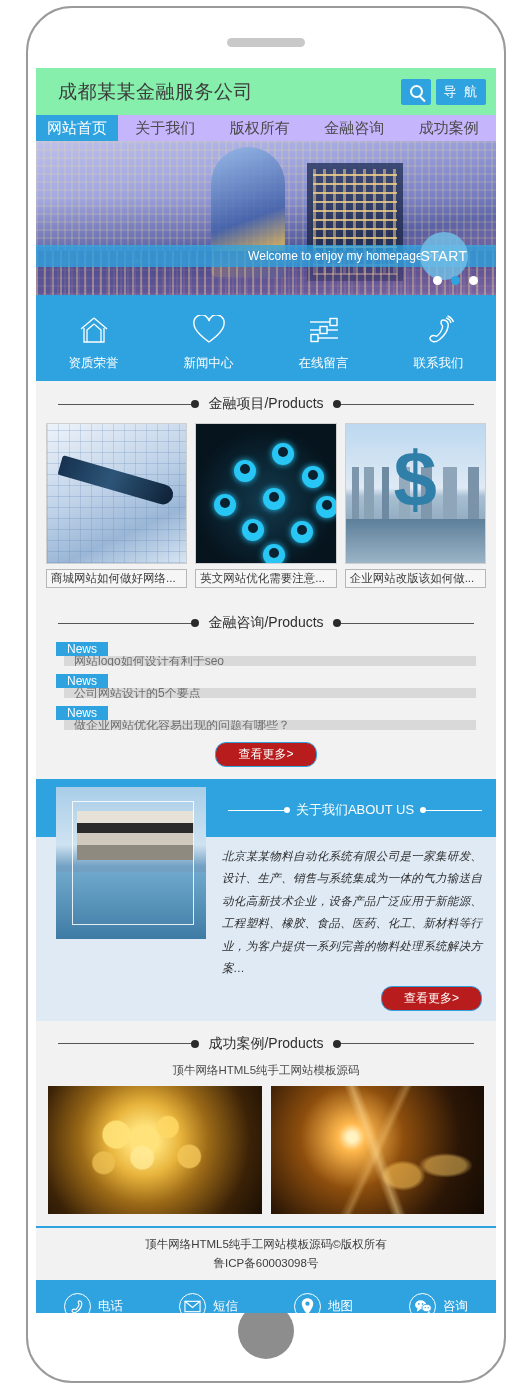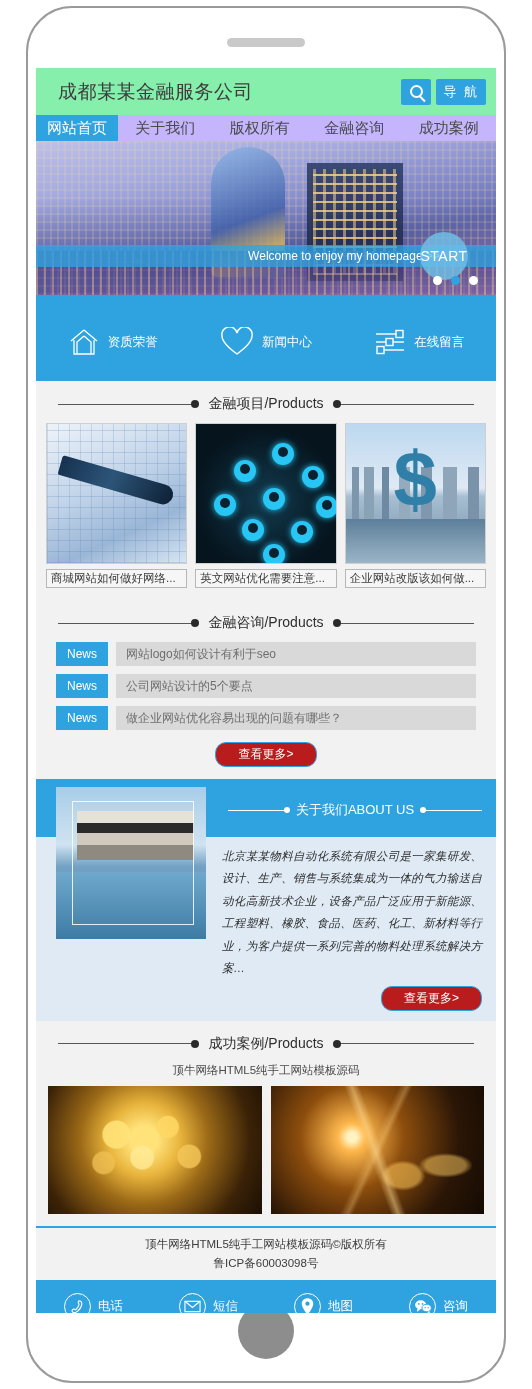--- a/index.html
+++ b/index.html
@@ -198,21 +198,21 @@
   
   .quicknav {
     background: #2fa3e0;
     display: flex;
     height: 86px;
     padding-top: 8px;
   }
   .qn-item {
     flex: 1;
     display: flex;
-    flex-direction: row;
+    flex-direction: column;
     align-items: center;
     justify-content: center;
     color: #fff;
     gap: 8px;
   }
   .qn-label { font-size: 12.5px; }
   .qn-ico { height: 34px; display: flex; align-items: center; justify-content: center; }
 
   
   .sect-head {
@@ -335,20 +335,21 @@
     background: #f6f6f6;
   }
 
   
   .news-list { padding: 0 20px; }
   .news-row {
     display: flex;
     align-items: stretch;
     margin-bottom: 8px;
     height: 24px;
+    flex-direction: column;
   }
   .news-tag {
     width: 52px;
     background: #2fa3e0;
     color: #fff;
     font-size: 12px;
     display: flex;
     align-items: center;
     justify-content: center;
   }
@@ -580,20 +581,30 @@
           <line x1="2" y1="6" x2="22" y2="6"></line>
             <rect x="22" y="2.5" width="7" height="7"></rect>
           <line x1="2" y1="14" x2="12" y2="14"></line>
             <rect x="12" y="10.5" width="7" height="7"></rect>
           <line x1="30" y1="14" x2="19" y2="14"></line>
           <line x1="10" y1="22" x2="30" y2="22"></line>
             <rect x="3" y="18.5" width="7" height="7"></rect>
         </svg>
       </div>
       <div class="qn-label">在线留言</div>
+    </div>
+    <div class="qn-item">
+      <div class="qn-ico">
+        <svg width="32" height="30" viewBox="0 0 32 30" fill="none" stroke="#fff" stroke-width="1.4">
+          <path d="M20 5 C24 5 26 8 25 12 C24 17 21 21 16 25 C12 28 8 27 7 24 C6.5 22.5 8 21 10 20.5 C12 20 13 22 14 21 C17 18.5 19 15 19.5 12 C20 10 18 10 18 8 C18 6.2 19 5 20 5 Z"></path>
+          <path d="M23 3 A7 7 0 0 1 28 8"></path>
+            <path d="M24.5 1 A10 10 0 0 1 30.5 7"></path>
+        </svg>
+      </div>
+      <div class="qn-label">联系我们</div>
     </div>
   </div>
 
   <div class="sect-head">
     <span class="sect-line l"></span>
     <span class="sect-title">金融项目/Products</span>
     <span class="sect-line r"></span>
   </div>
   <div class="prod-grid">
     <div class="prod-card">

